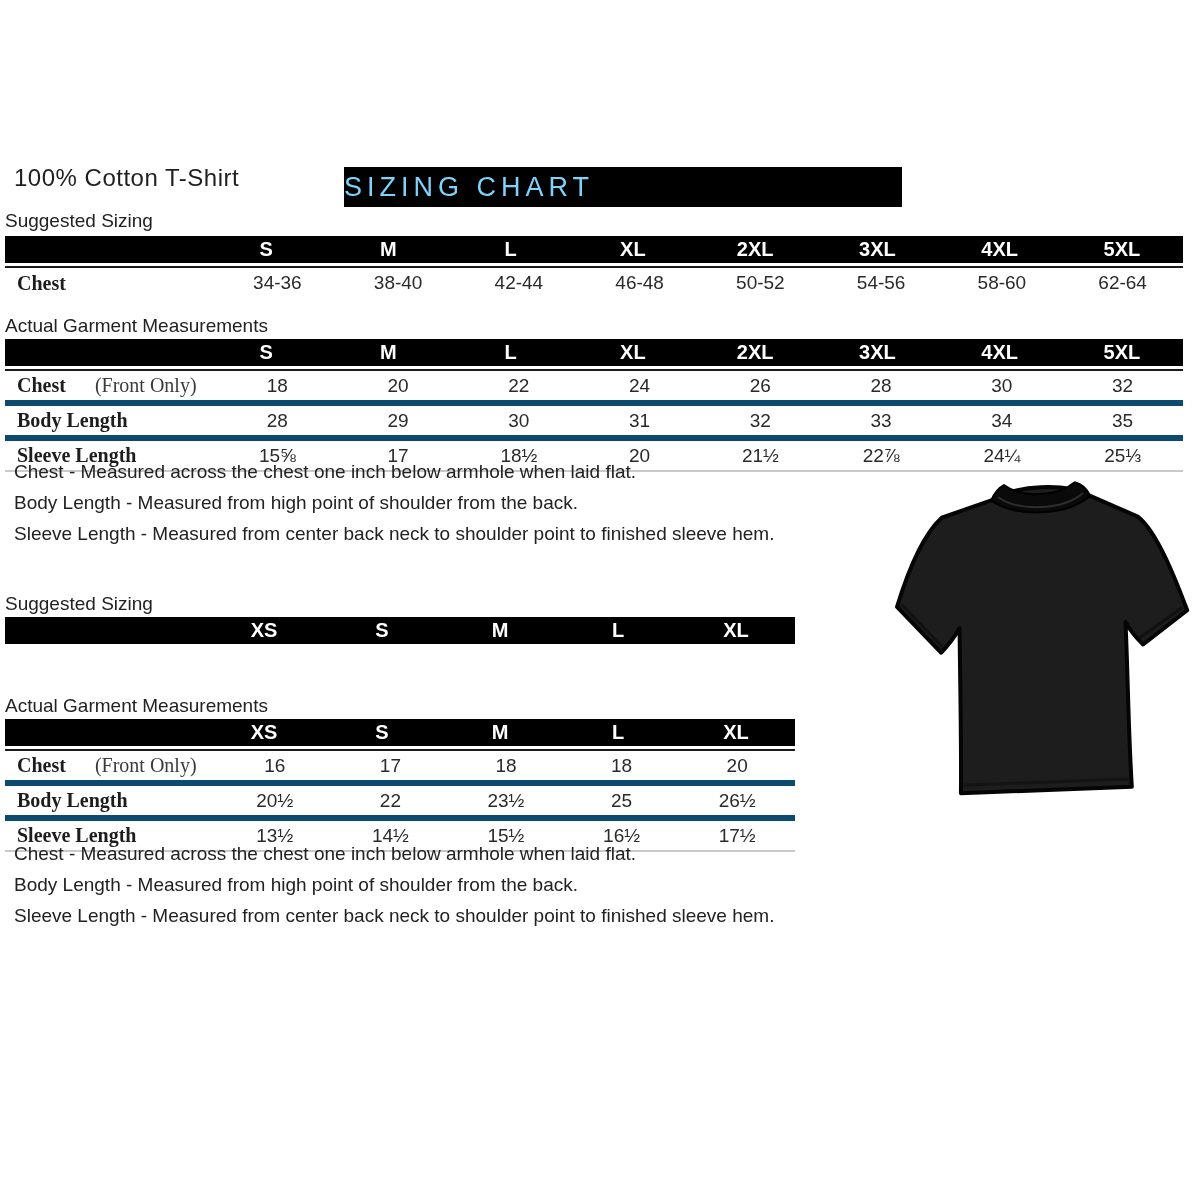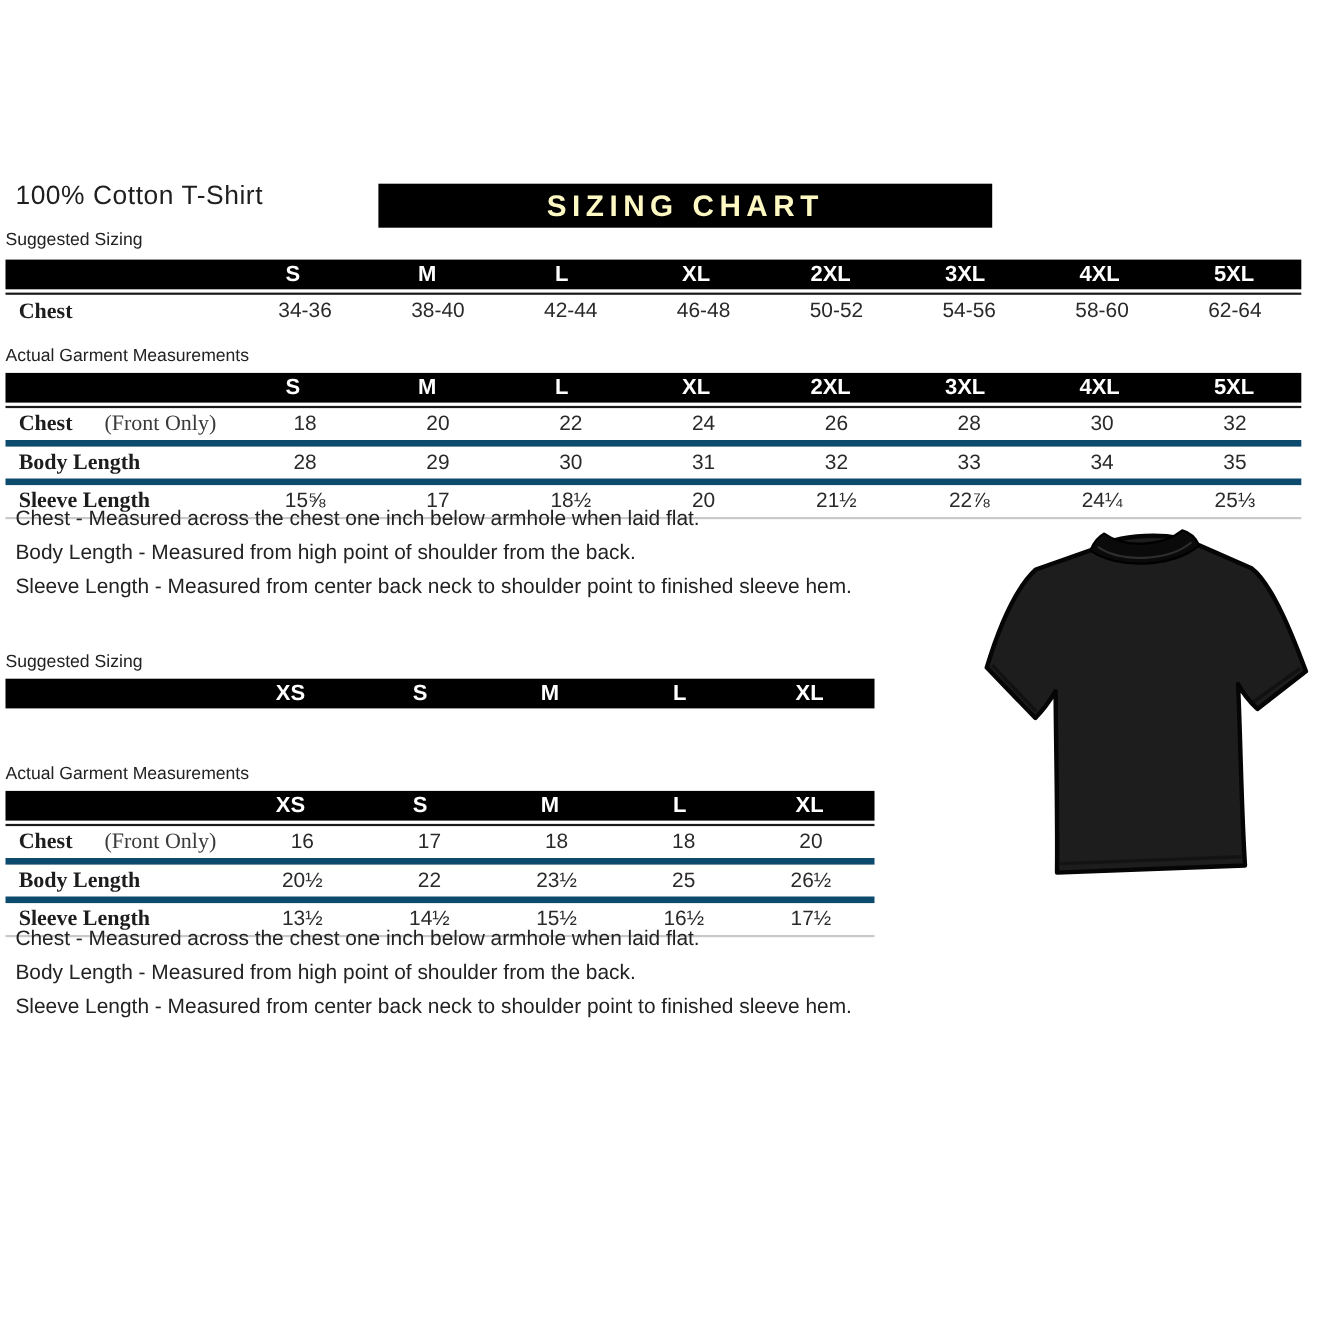--- a/index.html
+++ b/index.html
@@ -3,24 +3,24 @@
 <meta charset="utf-8">
 <style>
   html,body{margin:0;padding:0;background:#fff;}
   #canvas{
     position:relative;width:1200px;height:1200px;background:#ffffff;
     font-family:"Liberation Sans",sans-serif;color:#1a1a1a;overflow:hidden;
   }
   .abs{position:absolute;}
   .page-title{font-size:24px;font-weight:400;color:#1f1f1f;letter-spacing:0.5px;white-space:nowrap;}
   .banner{
-    background:#000;color:#fef9c3;display:flex;align-items:center;justify-content:center;
-    font-weight:700;font-size:27px;letter-spacing:5px;
+    background:#000;color:#7dd3fc;display:flex;align-items:center;
+    font-weight:400;font-size:27px;letter-spacing:5px;
   }
-  .section-label{font-size:16px;color:#222;}
+  .section-label{font-size:19px;color:#222;}
   .youth-title{font-size:30px;font-weight:700;color:#151515;white-space:nowrap;}
 
   .size-table{display:block;}
   .t-header{
     background:#000;color:#fff;display:flex;height:27px;align-items:center;
     margin-bottom:3px;
   }
   .t-header .lbl{width:200px;}
   .t-header .col{flex:1;text-align:center;font-weight:700;font-size:20px;}
   .t-row{display:flex;align-items:center;height:30px;border-top:6px solid #0c4a6e;}

